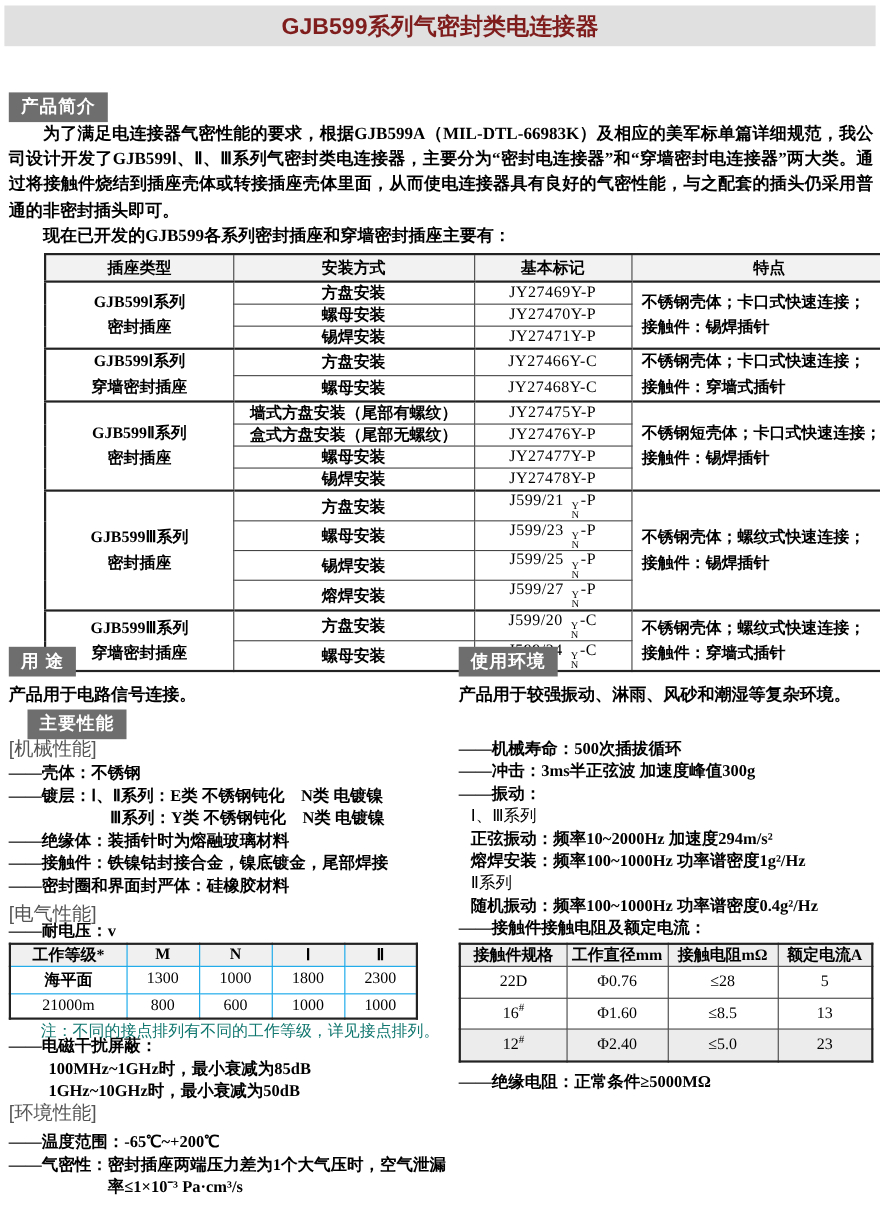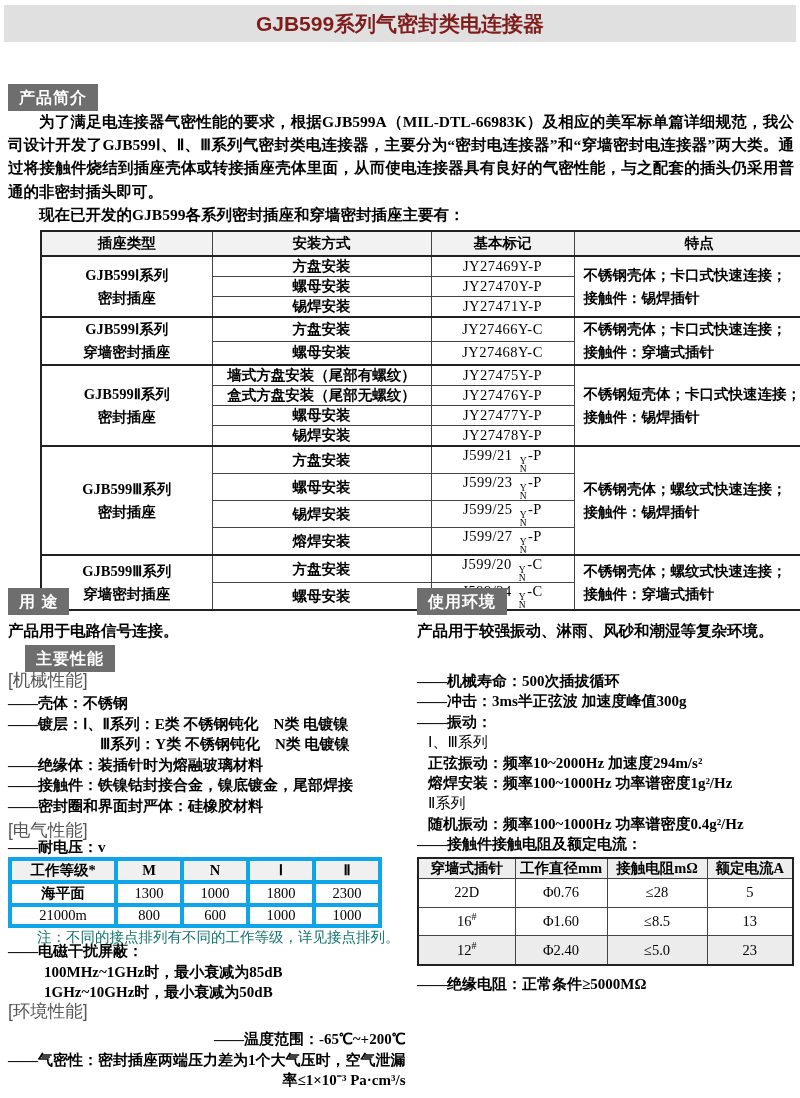--- a/index.html
+++ b/index.html
@@ -49,21 +49,21 @@
   .lines .ln.cont3{padding-left:90px;}
   .lines .ln.sub{padding-left:11px;}
   .lines .ln.plain{font-weight:normal;}
   .rlines .ln{line-height:20.4px;}
   .note-text{position:absolute;font-family:"Liberation Sans",sans-serif;color:#0f766e;
              font-size:14.5px;white-space:nowrap;margin-left:29px;}
 
   
   .vtable{position:absolute;left:8px;top:857px;width:370px;height:70px;table-layout:fixed;
           font-size:14.5px;border:2px solid #222;}
-  .vtable th,.vtable td{border:4px solid #0ea5e9;text-align:center;vertical-align:middle;padding:0;}
+  .vtable th,.vtable td{border:1px solid #0ea5e9;text-align:center;vertical-align:middle;padding:0;}
   .vtable th{background:#f0f0f0;}
   .vtable th:first-child{font-weight:bold;}
   .vtable td.rowhead-bold{font-weight:bold;}
 
   
   .ctable{position:absolute;left:417px;top:857px;width:375px;height:109px;table-layout:fixed;
           font-size:14.5px;border:2px solid #222;}
   .ctable th,.ctable td{border:1px solid #444;text-align:center;vertical-align:middle;padding:0;}
   .ctable th{background:#eeeeee;font-weight:bold;}
   .ctable tr.alt td{background:#ececec;}
@@ -280,21 +280,21 @@
 
   <div class="note-text" style="left:8px;top:928px;">注：不同的接点排列有不同的工作等级，详见接点排列。</div>
 
   <div class="lines" style="left:8px;top:941px;" id="emi-lines">
       <div class="ln dash">——电磁干扰屏蔽：</div>
       <div class="ln cont2">100MHz~1GHz时，最小衰减为85dB</div>
       <div class="ln cont2">1GHz~10GHz时，最小衰减为50dB</div>
     </div>
 
   <div class="bracket-head" style="left:8px;top:999px;">[环境性能]</div>
-  <div class="lines" style="left:8px;top:1029px;text-align:right;" id="env-lines">
+  <div class="lines" style="left:8px;top:1029px;" id="env-lines">
       <div class="ln dash">——温度范围：-65℃~+200℃</div>
       <div class="ln dash">——气密性：密封插座两端压力差为1个大气压时，空气泄漏</div>
       <div class="ln cont3">率≤1×10⁻³ Pa·cm³/s</div>
     </div>
 
   <div class="lines rlines" style="left:417px;top:671px;width:380px;" id="right-lines">
       <div class="ln dash">——机械寿命：500次插拔循环</div>
       <div class="ln dash">——冲击：3ms半正弦波 加速度峰值300g</div>
       <div class="ln dash">——振动：</div>
       <div class="ln sub plain">Ⅰ、Ⅲ系列</div>
@@ -307,21 +307,21 @@
 
   <table class="ctable">
     <colgroup>
         <col style="width:97px">
         <col style="width:92px">
         <col style="width:100px">
         <col style="width:86px">
       </colgroup>
     <thead>
         <tr id="contact-head">
-          <th>穿墙式插针</th>
+          <th>接触件规格</th>
           <th>工作直径mm</th>
           <th>接触电阻mΩ</th>
           <th>额定电流A</th>
         </tr>
       </thead>
     <tbody id="contact-body">
         <tr>
           <td>22D</td>
           <td>Φ0.76</td>
           <td>≤28</td>

